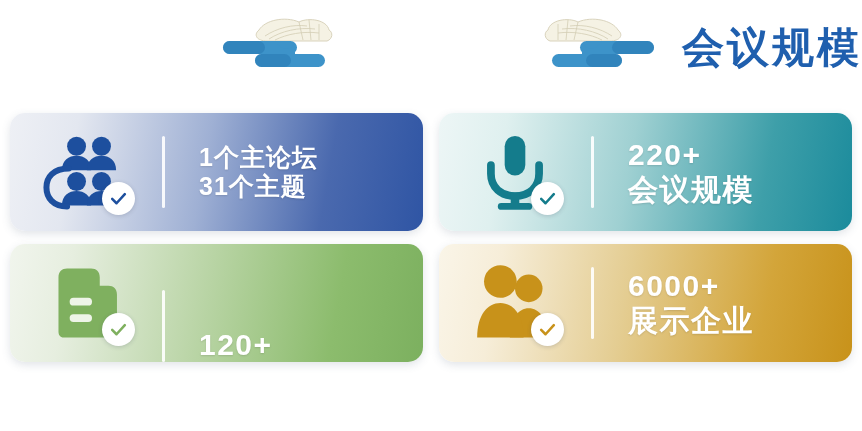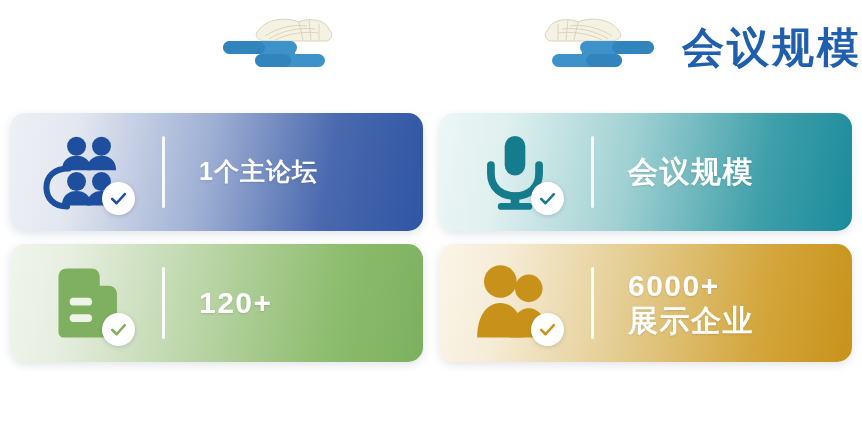--- a/index.html
+++ b/index.html
@@ -66,21 +66,21 @@
     position: relative;
     border-radius: 15px;
     display: flex;
     align-items: center;
     overflow: hidden;
     box-shadow: 0 3px 9px rgba(80,95,120,0.17);
   }
 
   .card.blue  { background: linear-gradient(100deg, #eef0f5 0%, #e3e7f0 16%, #9fb0d4 47%, #4a69ae 76%, #2f55a4 100%); }
   .card.teal  { background: linear-gradient(100deg, #edf6f6 0%, #dff0ef 16%, #9fd0d2 46%, #3e9fa9 78%, #1b8b9c 100%); }
-  .card.green { background: linear-gradient(100deg, #f1f5ed 0%, #e6eedf 15%, #bcd6a9 45%, #8cbc6d 78%, #7cb05f 100%); }
+  .card.green { background: linear-gradient(100deg, #f1f5ed 0%, #e6eedf 15%, #bcd6a9 45%, #8cbc6d 78%, #7cb05f 100%); align-items: flex-end; }
   .card.gold  { background: linear-gradient(100deg, #faf5e8 0%, #f6edd8 15%, #e4cd92 45%, #d3a53a 78%, #c8921a 100%); }
 
   
   .icon-wrap {
     position: relative;
     width: 152px;
     height: 100%;
     flex: 0 0 152px;
     display: flex;
     align-items: center;
@@ -208,20 +208,21 @@
       </svg>
       <div class="check-badge">
         <svg viewBox="0 0 24 24">
           <path d="M4 12.5 L9.5 18 L20 6.5" fill="none" stroke="#1d4f9e" stroke-width="3.2" stroke-linecap="round" stroke-linejoin="round"></path>
         </svg>
       </div>
     </div>
     <div class="divider"></div>
     <div class="text-block">
       <div class="line">1个主论坛</div>
+      <div class="line">31个主题</div>
     </div>
   </div>
 
   <div class="card teal">
     <div class="icon-wrap">
       <svg class="glyph" viewBox="0 0 100 100">
         <g fill="#147c8c">
           <rect x="38" y="8" width="24" height="46" rx="12"></rect>
           <path d="M22 42 L22 52 C22 68, 34 78, 50 78 C66 78, 78 68, 78 52 L78 42" fill="none" stroke="#147c8c" stroke-width="9" stroke-linecap="round"></path>
           <rect x="45" y="74" width="10" height="16"></rect>
@@ -229,20 +230,21 @@
         </g>
       </svg>
       <div class="check-badge">
         <svg viewBox="0 0 24 24">
           <path d="M4 12.5 L9.5 18 L20 6.5" fill="none" stroke="#147c8c" stroke-width="3.2" stroke-linecap="round" stroke-linejoin="round"></path>
         </svg>
       </div>
     </div>
     <div class="divider"></div>
     <div class="text-block lines-2">
+      <div class="line">220+</div>
       <div class="line">会议规模</div>
     </div>
   </div>
 
   <div class="card green">
     <div class="icon-wrap">
       <svg class="glyph" viewBox="0 0 100 100">
         <path d="M18 20 C18 14, 22 10, 28 10 L56 10 C62 10, 66 14, 66 20 L66 30 L76 30
                  C82 30, 86 34, 86 40 L86 84 C86 88, 83 90, 80 90 L24 90 C20 90, 18 87, 18 83 Z" fill="#7fb05f"></path>
         <rect x="31" y="44" width="26" height="9" rx="4.5" fill="#eef4e8"></rect>

